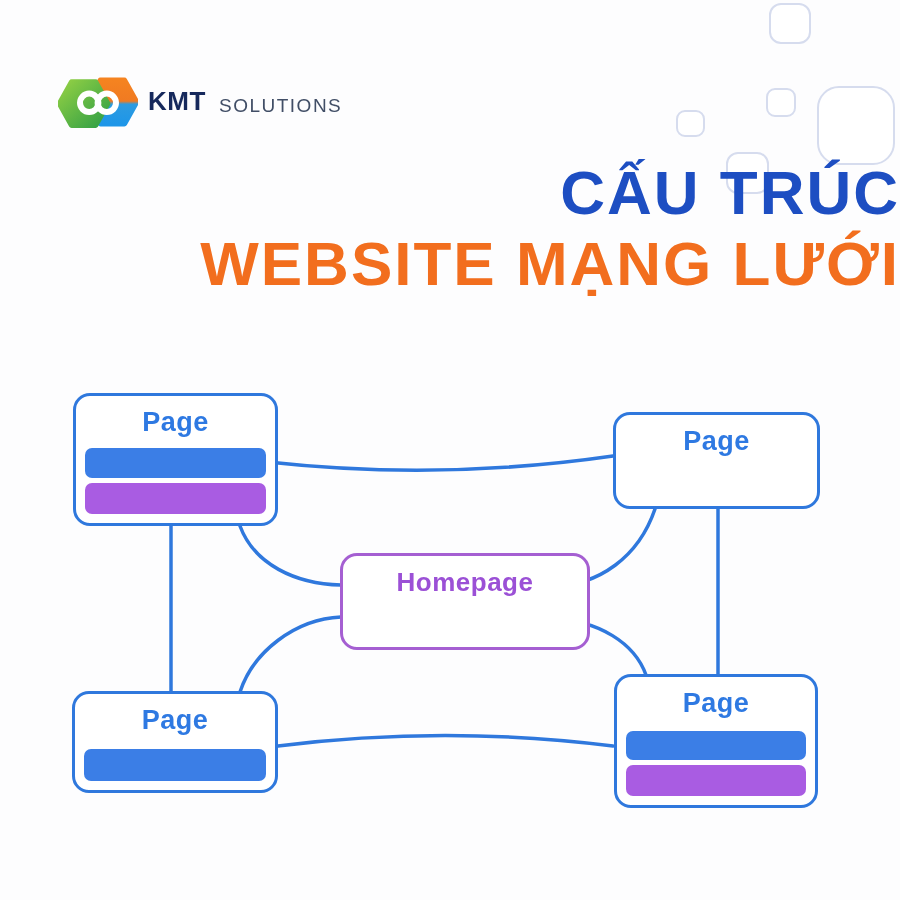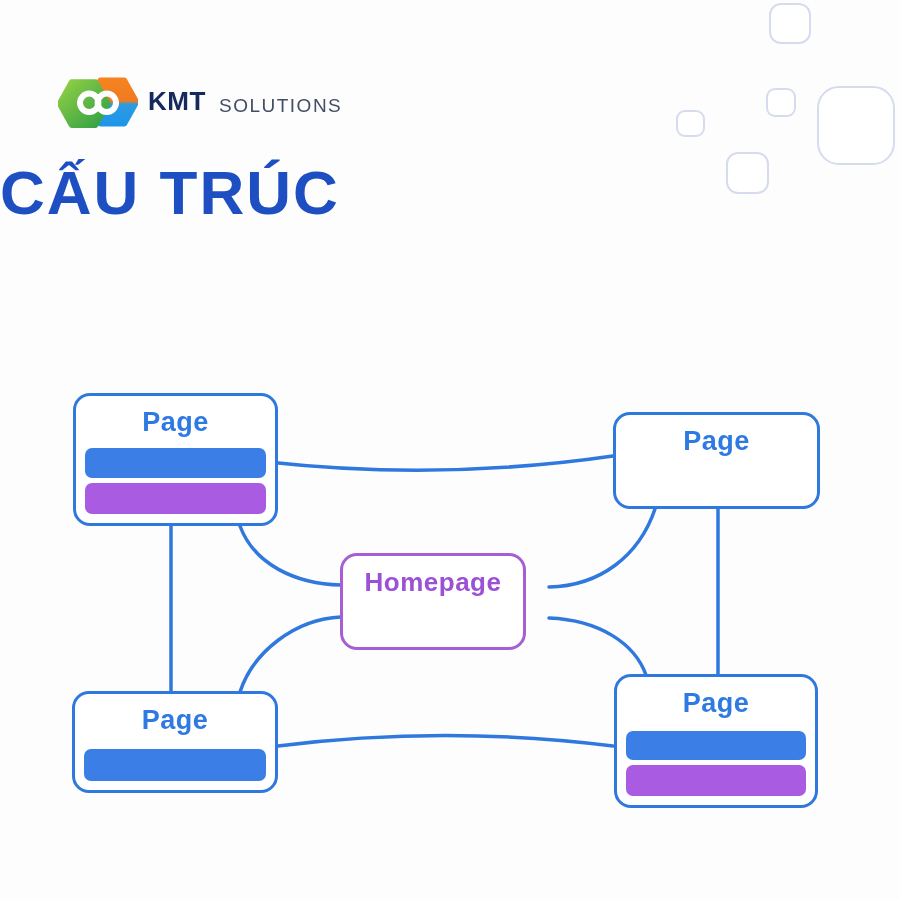--- a/index.html
+++ b/index.html
@@ -22,21 +22,21 @@
     font-size:19px; color:#414e66; letter-spacing:1.5px;
   }
   
   .decor { position:absolute; border:2px solid #d6dcee; background:#ffffff; }
   .decor.s1 { left:769px; top:3px;   width:42px; height:41px; border-radius:12px; }
   .decor.s2 { left:676px; top:110px; width:29px; height:27px; border-radius:9px;  }
   .decor.s3 { left:766px; top:88px;  width:30px; height:29px; border-radius:9px;  }
   .decor.s4 { left:817px; top:86px;  width:78px; height:79px; border-radius:22px; }
   .decor.s5 { left:726px; top:152px; width:43px; height:42px; border-radius:12px; }
   
-  .title { position:absolute; left:0; top:158px; width:900px; text-align:left; line-height:1.12; }
+  .title { position:absolute; left:0; top:158px; width:900px; text-align:right; line-height:1.12; }
   .title-line1 {
     font-size:62px; font-weight:bold; color:#1d4ec2; letter-spacing:2px;
   }
   .title-line2 {
     font-size:62px; font-weight:bold; color:#f26e1e; letter-spacing:2px; margin-top:2px;
   }
   
   .connectors { position:absolute; left:0; top:0; width:900px; height:900px; }
   .connectors path, .connectors line { stroke:#2f78dd; stroke-width:3.5; fill:none; stroke-linecap:round; }
   .node {
@@ -51,21 +51,21 @@
   .node.homepage .node-label { color:#9b50d6; font-size:26px; }
   .bars {
     position:absolute; left:9px; right:9px; bottom:9px;
     display:flex; flex-direction:column; gap:5px;
   }
   .bar { border-radius:7px; width:100%; }
   .bar.blue   { background:#3b7ee6; }
   .bar.purple { background:#a95ce2; }
   .node.tl { left:73px;  top:393px; width:205px; height:133px; }
   .node.tr { left:613px; top:412px; width:207px; height:97px;  }
-  .node.hp { left:340px; top:553px; width:186px; height:97px;  }
+  .node.hp { left:340px; top:553px; width:250px; height:97px;  }
   .node.bl { left:72px;  top:691px; width:206px; height:102px; }
   .node.br { left:614px; top:674px; width:204px; height:134px; }
   .node.tl .bar { height:30px; }
   .node.tl .bar.purple { height:31px; }
   .node.bl .bar { height:32px; }
   .node.br .bar.blue { height:29px; }
   .node.br .bar.purple { height:31px; }
 </style>
 </head>
 <body>
@@ -97,20 +97,21 @@
 
     <circle cx="39" cy="41" r="11.5" fill="none" stroke="#ffffff" stroke-width="7.5"></circle>
     <circle cx="61" cy="41" r="11.5" fill="none" stroke="#ffffff" stroke-width="7.5"></circle>
   </svg>
   <div class="brand-kmt">KMT</div>
   <div class="brand-sub">SOLUTIONS</div>
 </div>
 
 <div class="title">
   <div class="title-line1">CẤU TRÚC</div>
+  <div class="title-line2">WEBSITE MẠNG LƯỚI</div>
 </div>
 
 <svg class="connectors" viewBox="0 0 900 900">
   <path d="M 268 462 Q 440 481 613 456"></path>
   <path d="M 171 526 L 171 692"></path>
   <path d="M 240 526 C 254 564 295 584 341 585"></path>
   <path d="M 655 509 C 639 556 600 586 549 587"></path>
   <path d="M 718 509 L 718 675"></path>
   <path d="M 341 617 C 295 619 253 652 240 692"></path>
   <path d="M 549 618 C 600 620 635 644 646 675"></path>

